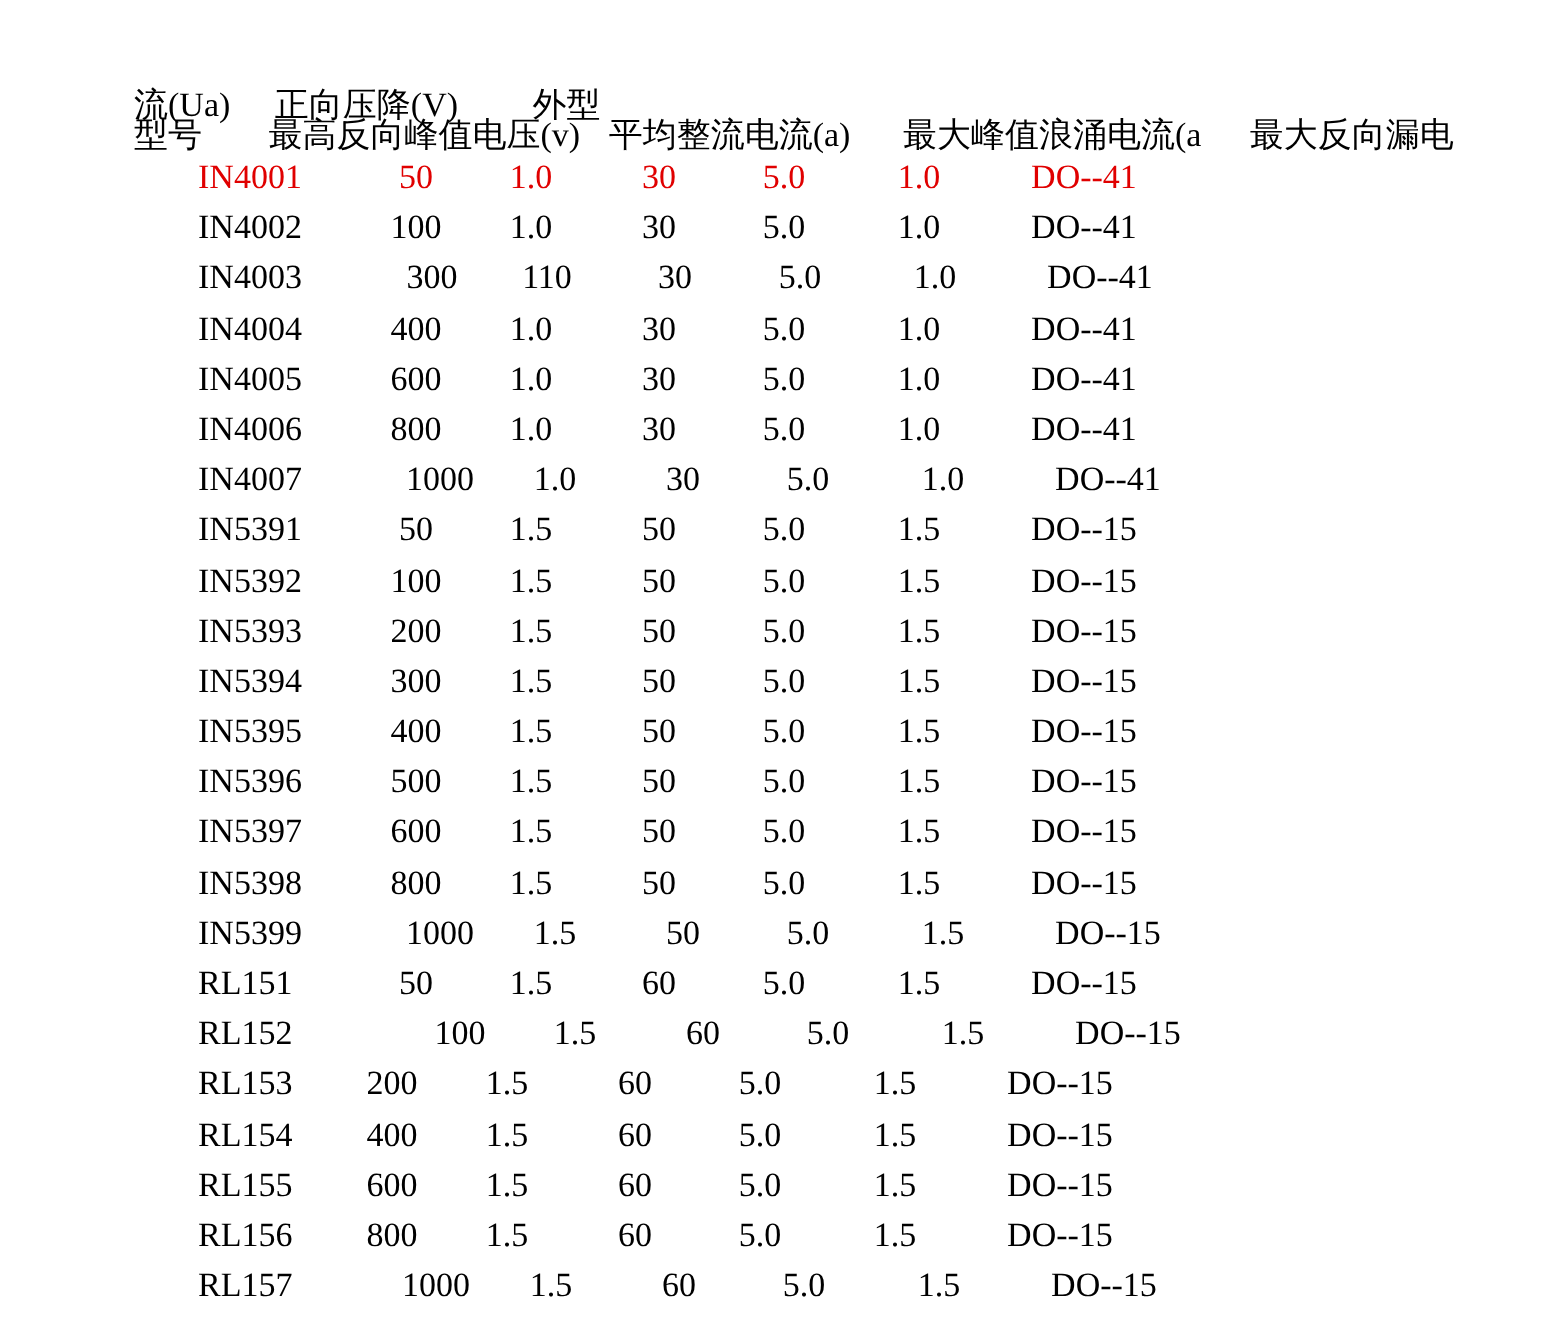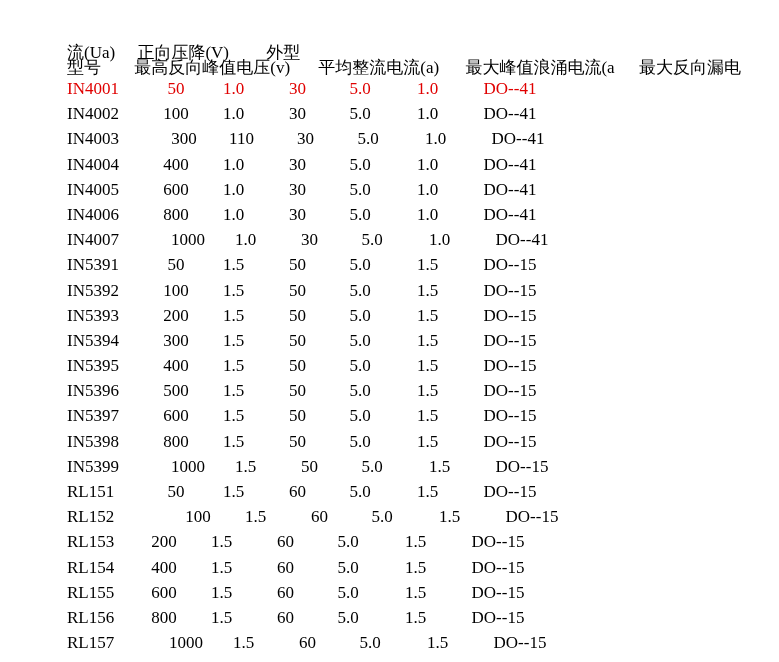--- a/index.html
+++ b/index.html
@@ -20,34 +20,34 @@
     width: 712px;
   }
   
   .header-line {
     line-height: 25px;
     white-space: nowrap;
     height: 25px;
   }
   .header-line span { display: inline-block; }
   .hline1 span:nth-child(2) { margin-left: 29px; margin-top: 25px; }
-  .hline1 span:nth-child(3) { margin-left: 24px; }
+  .hline1 span:nth-child(3) { margin-left: 10px; }
   .hline1 span:nth-child(4) { margin-left: 22px; margin-top: 40px; }
   .hline1 span:nth-child(5) { margin-left: 20px; }
   .hline2 span:nth-child(2) { margin-left: 18px; }
   .hline2 span:nth-child(3) { margin-left: 33px; }
   
   .rows { margin-top: 11px; }
   .row {
     display: flex;
     height: 25.2px;
     line-height: 25.2px;
     white-space: nowrap;
   }
-  .cell-model { width: 83px; }
+  .cell-model { width: 83px; margin-left: 32px; }
   .vals { display: flex; }
   .vals .c { display: inline-block; text-align: center; }
   .vals .c1 { width: 52px; }
   .vals .c2 { width: 63px; }
   .vals .c3 { width: 65px; }
   .vals .c4 { width: 60px; }
   .vals .c5 { width: 75px; }
   .vals .c6 { width: 90px; }
   
   .row:nth-child(3)  .vals { margin-left: 8px; }

